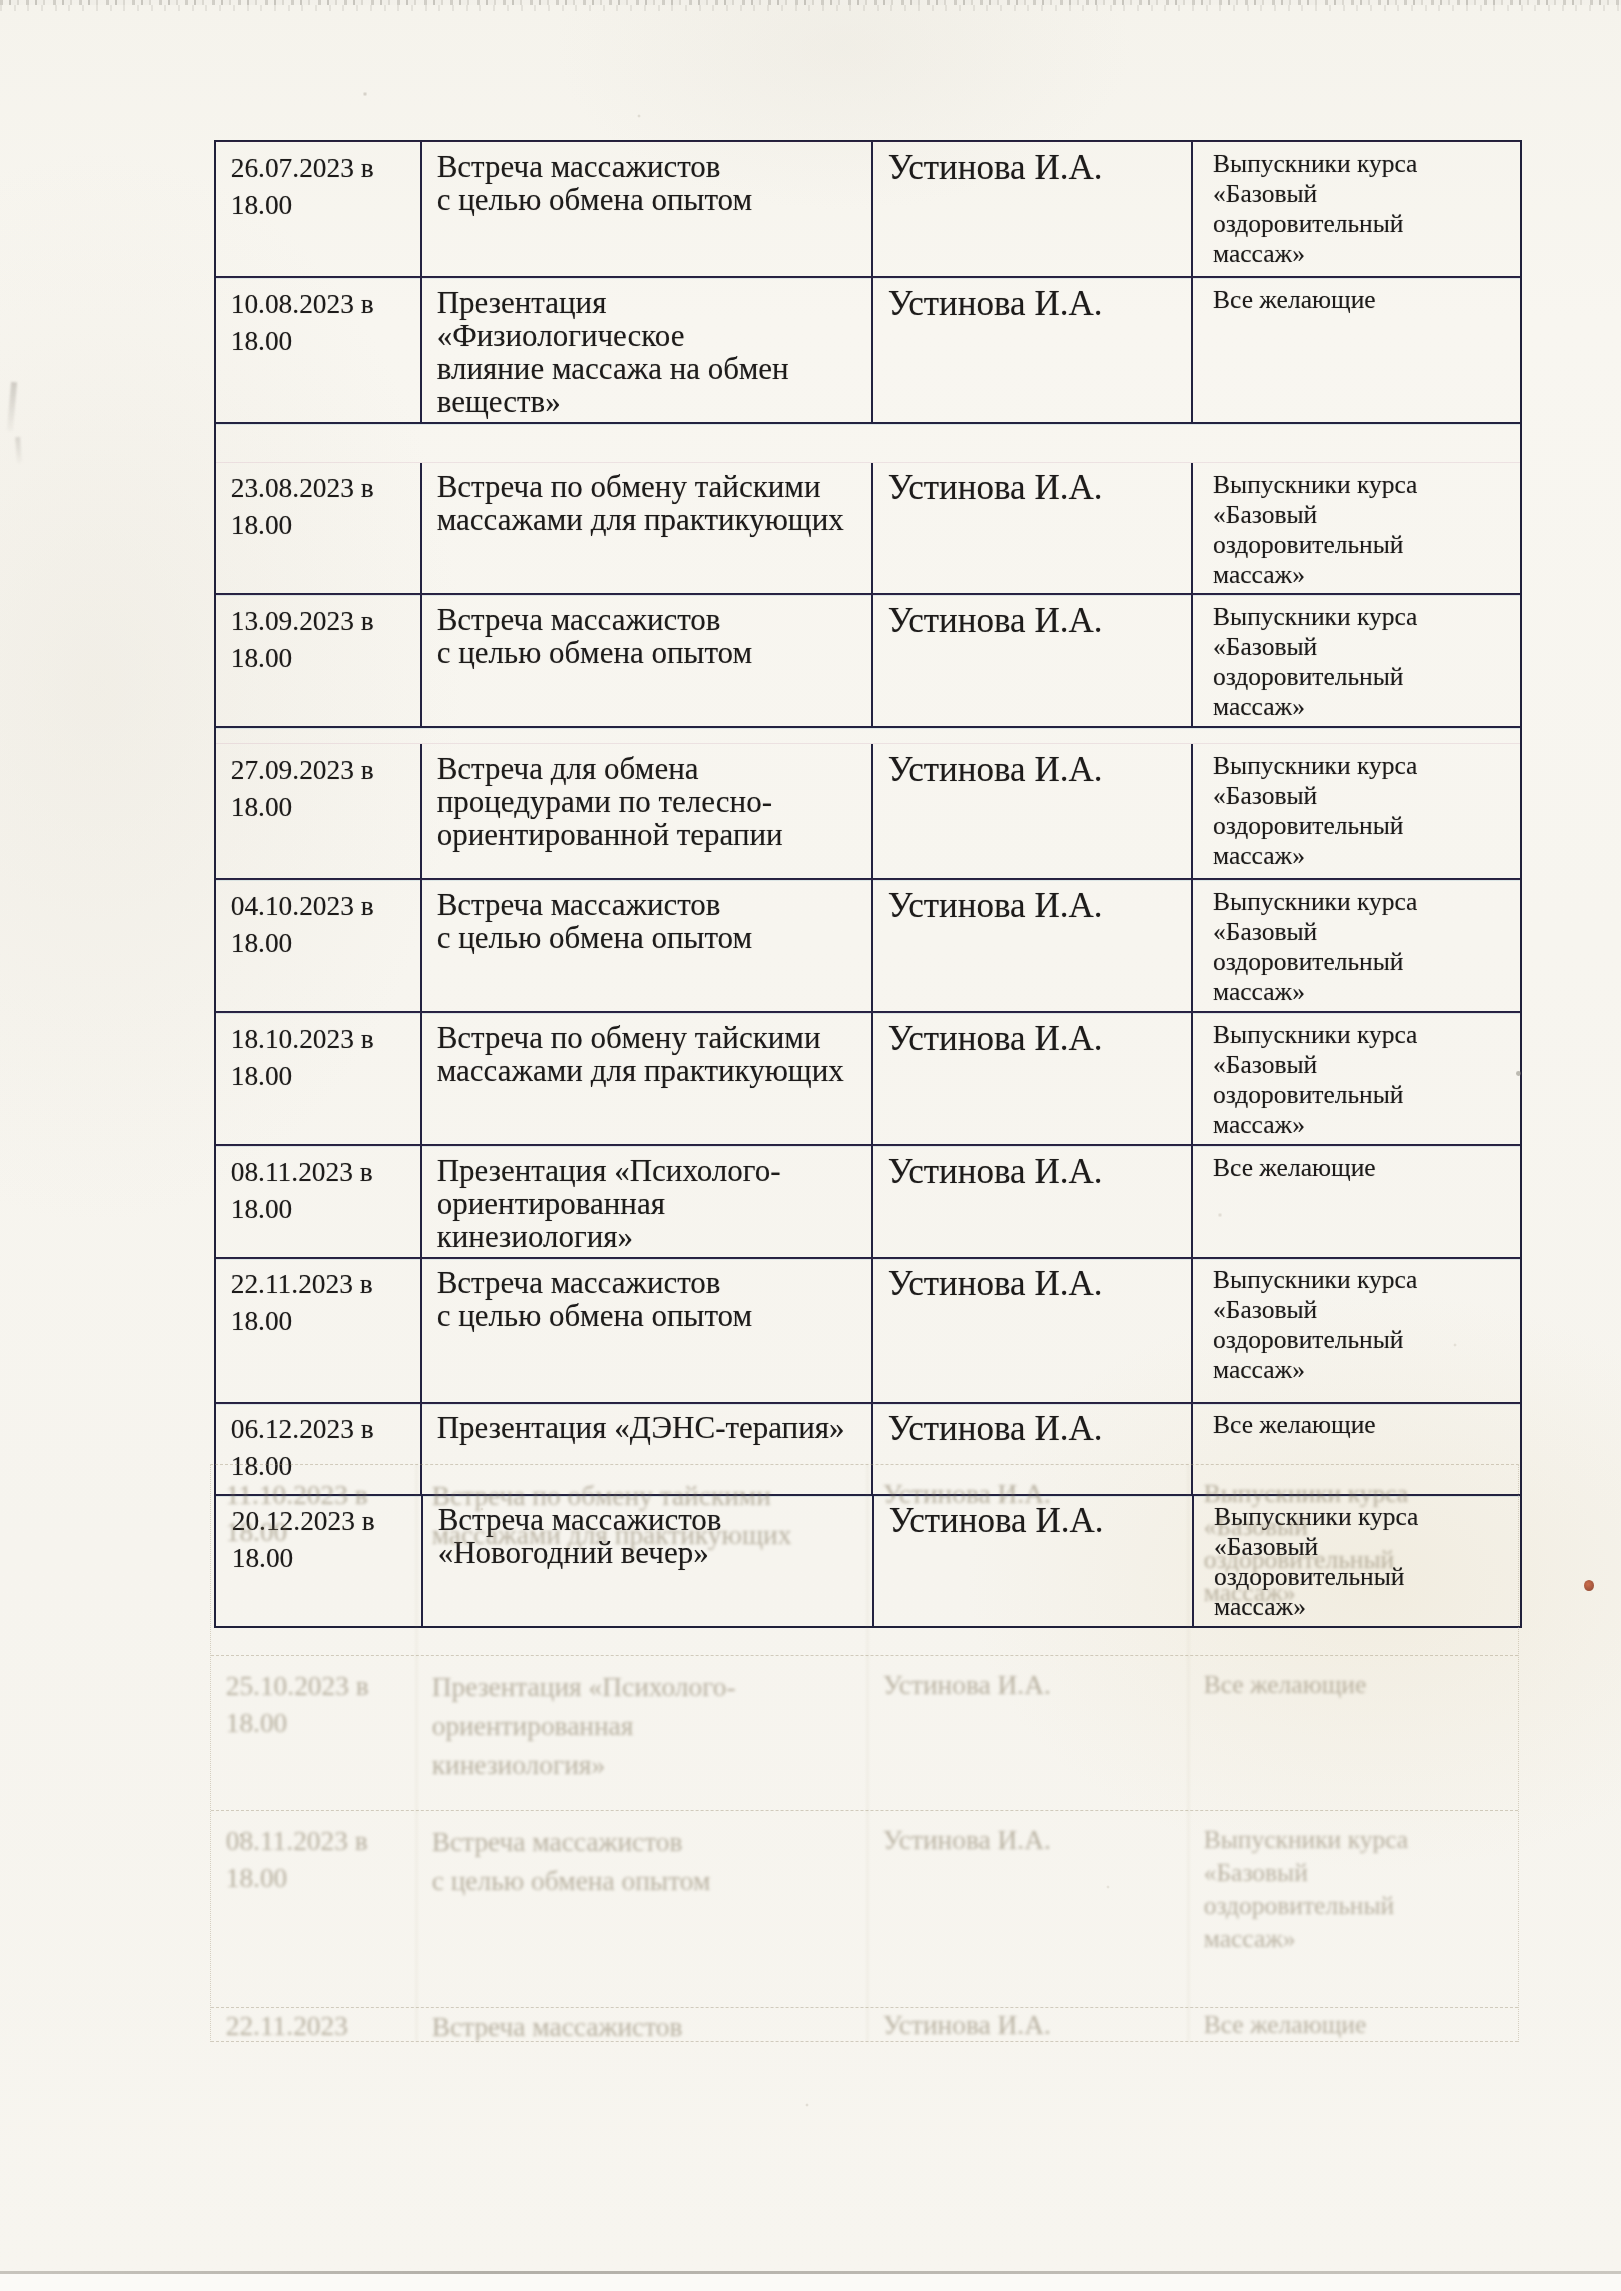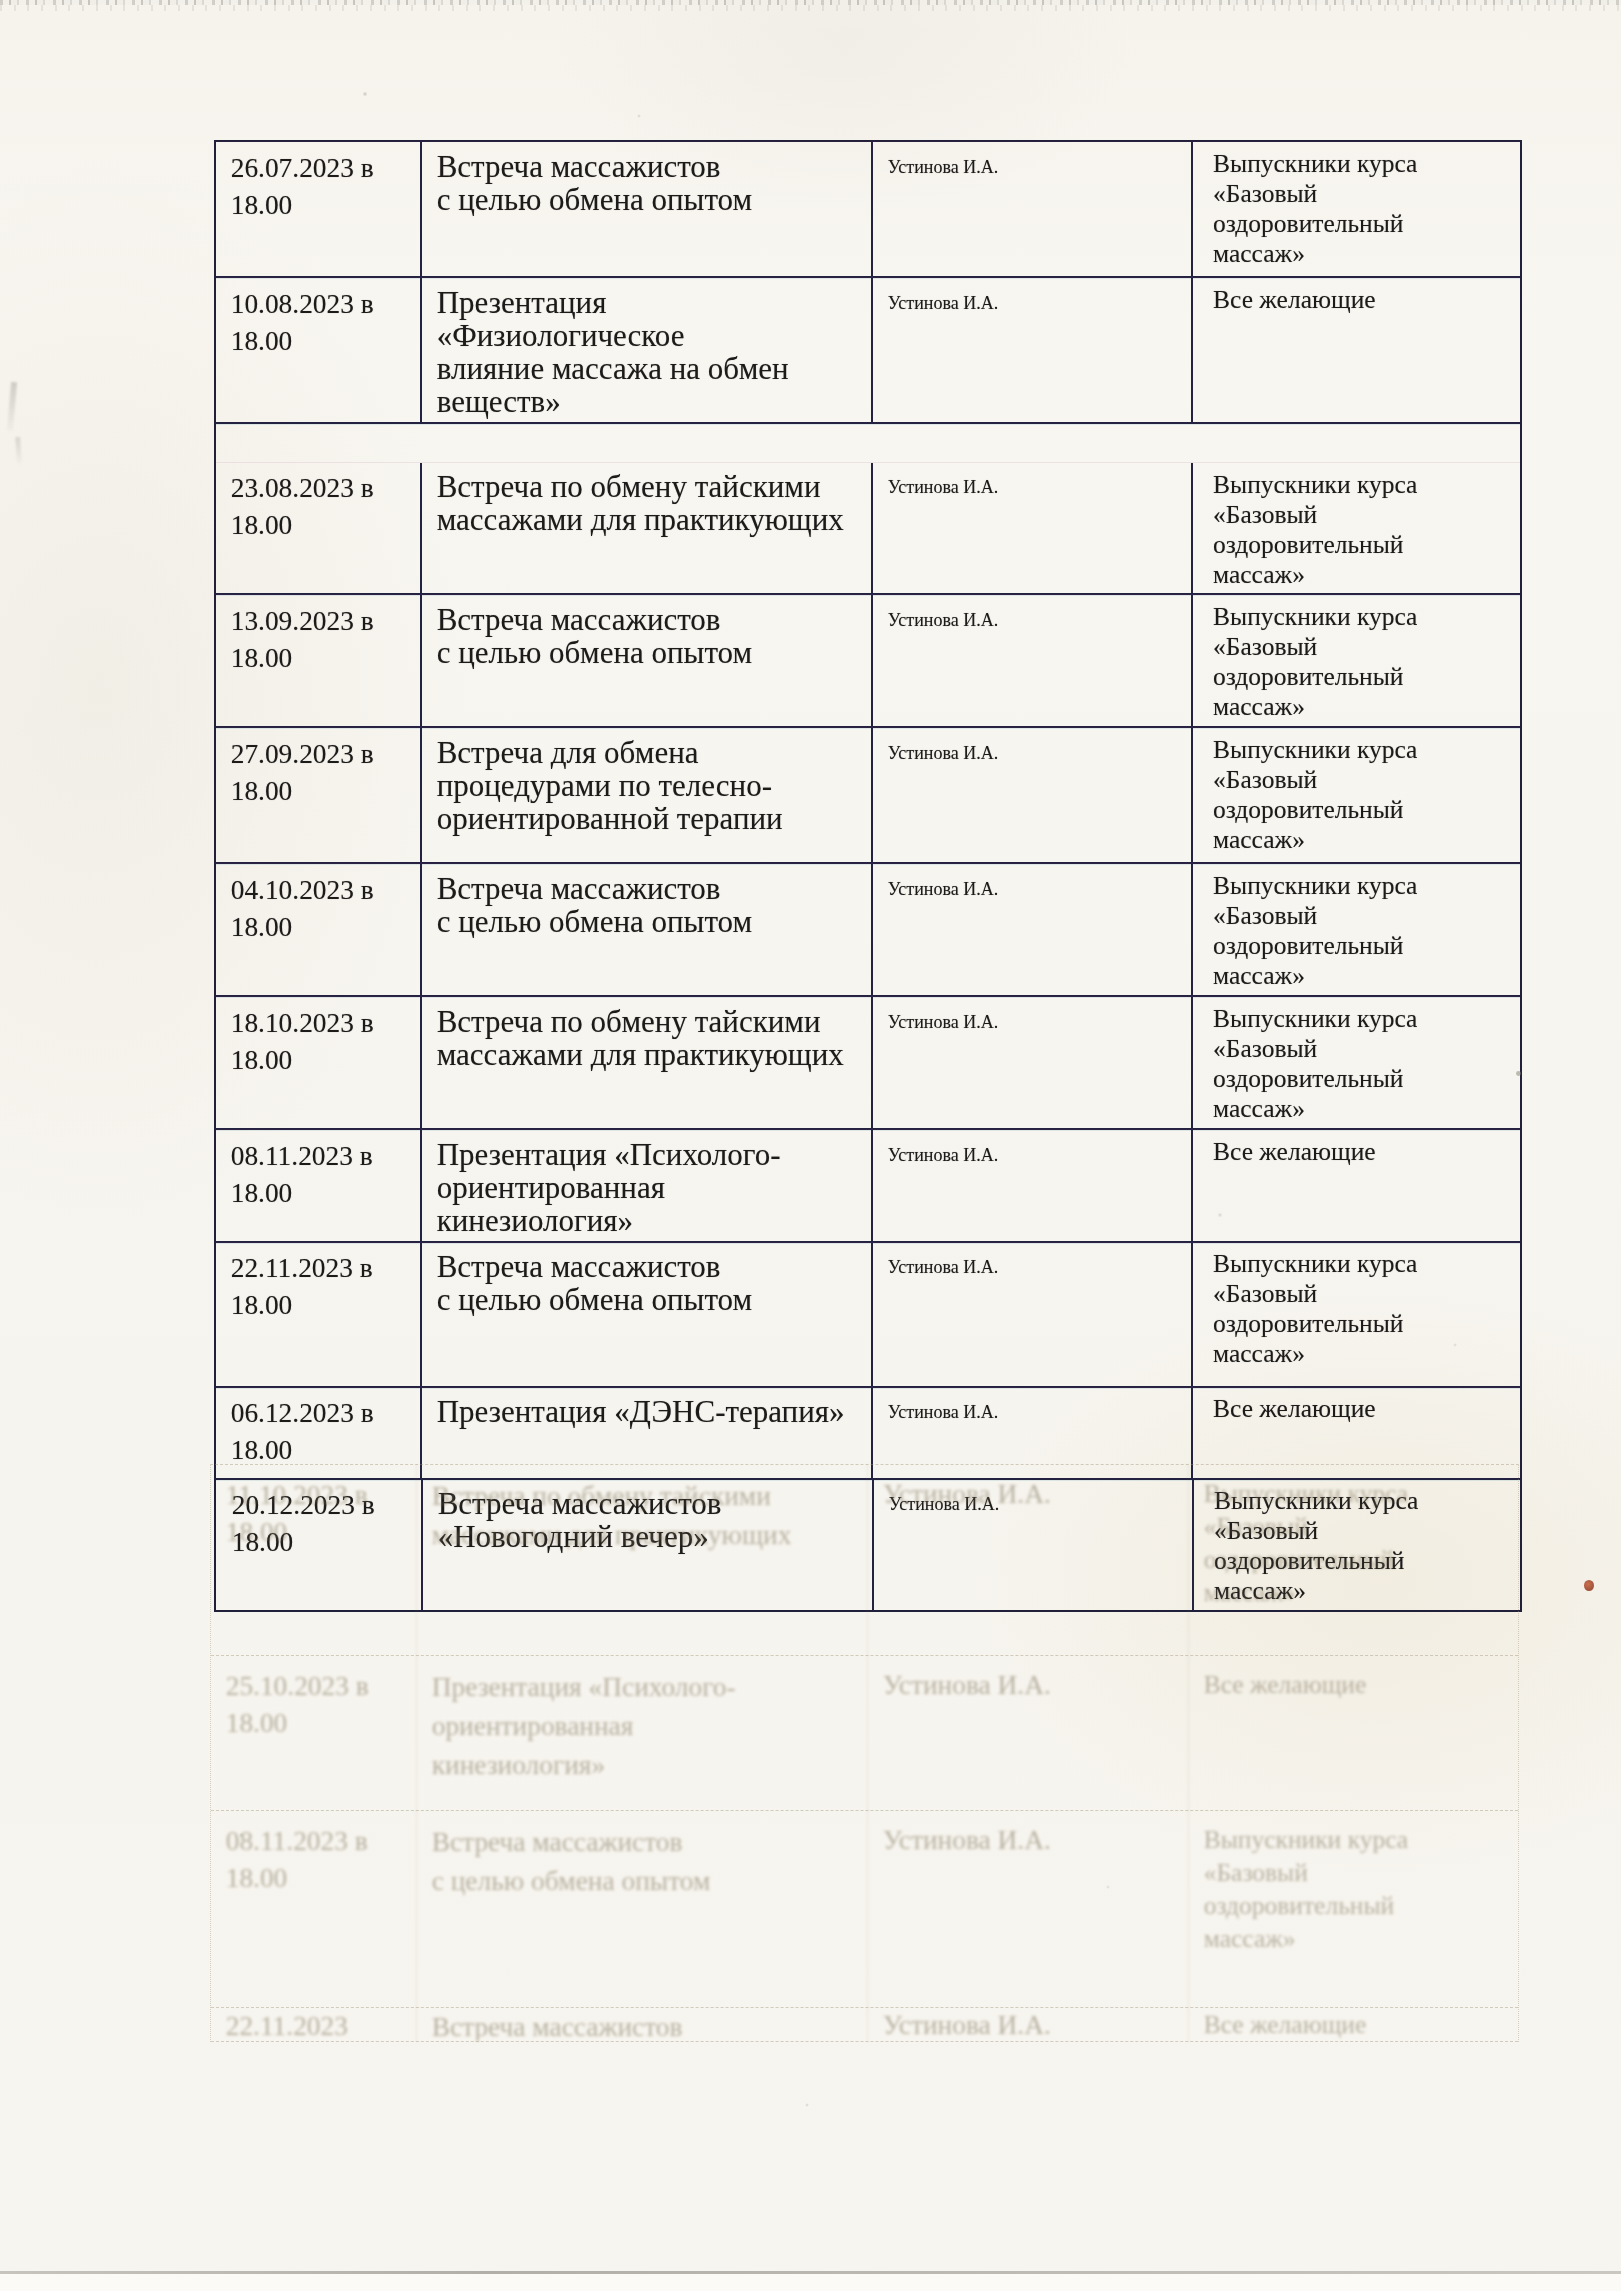--- a/index.html
+++ b/index.html
@@ -55,21 +55,21 @@
   .cell{
     box-sizing:border-box;position:relative;
     padding:7.8px 11.8px 3.9px 14.7px;
     border-right:2px solid #232240;
     white-space:pre-line;
     text-shadow:0 0 1px rgba(25,25,25,.35);
   }
   .cell:last-child{border-right:none;padding-left:20px;}
   .c-date {width:206px;font-size:27.4px;line-height:37px;}
   .c-event{width:451px;font-size:31px;line-height:33px;}
-  .c-org  {width:320px;font-size:18px;line-height:35px;}
+  .c-org  {width:320px;font-size:35px;line-height:35px;}
   .c-aud  {width:326px;font-size:25.5px;line-height:30px;padding-top:6.9px;}
 
   
   .ghost-tbl{
     position:absolute;left:210px;top:1464px;width:1309px;
     box-sizing:border-box;
     border-left:1px dotted rgba(158,146,118,.38);
     border-right:1px dotted rgba(158,146,118,.38);
     border-top:1px dashed rgba(158,146,118,.42);
   }
@@ -153,21 +153,21 @@
         <div class="cell c-date">13.09.2023 в
 18.00</div>
         <div class="cell c-event">Встреча массажистов
 с целью обмена опытом</div>
         <div class="cell c-org">Устинова И.А.</div>
         <div class="cell c-aud">Выпускники курса
 «Базовый
 оздоровительный
 массаж»</div>
       </div>
-      <div class="row" style="min-height: 134px;">
+      <div class="row" style="min-height: 134px; margin-top: 16px;">
         <div class="cell c-date">27.09.2023 в
 18.00</div>
         <div class="cell c-event">Встреча для обмена
 процедурами по телесно-
 ориентированной терапии</div>
         <div class="cell c-org">Устинова И.А.</div>
         <div class="cell c-aud">Выпускники курса
 «Базовый
 оздоровительный
 массаж»</div>

